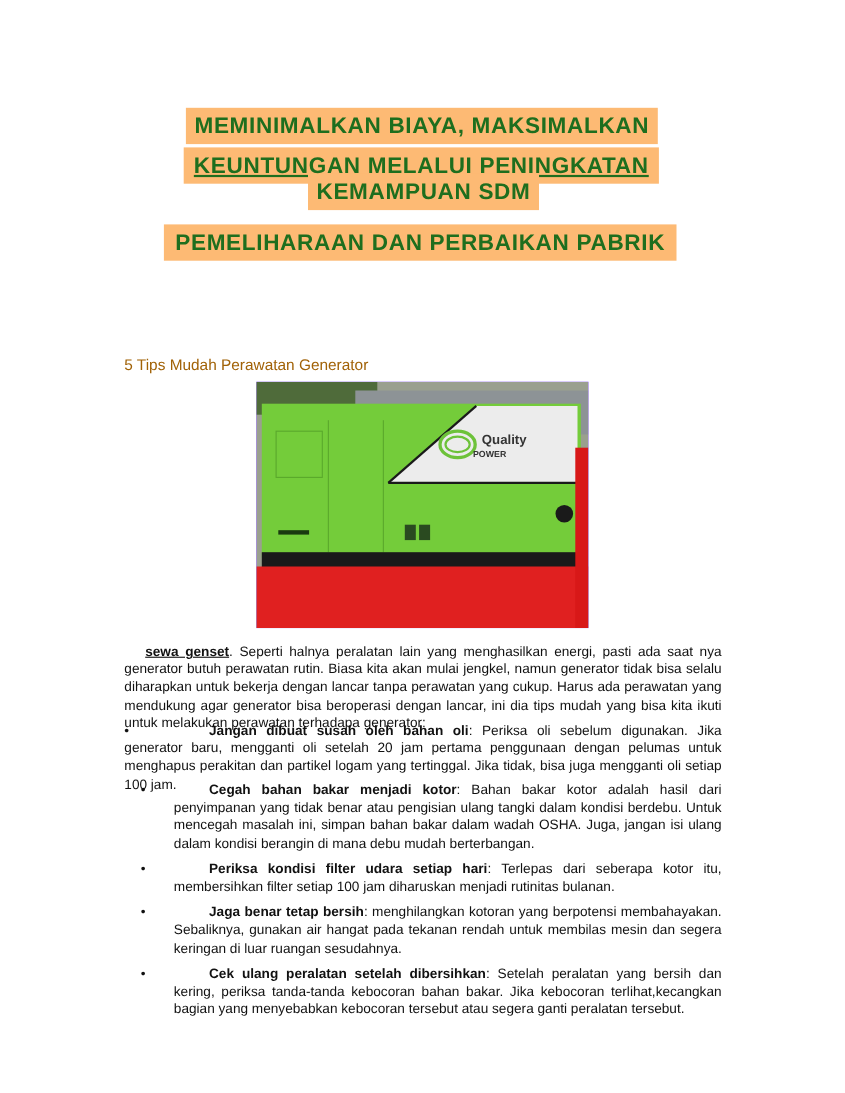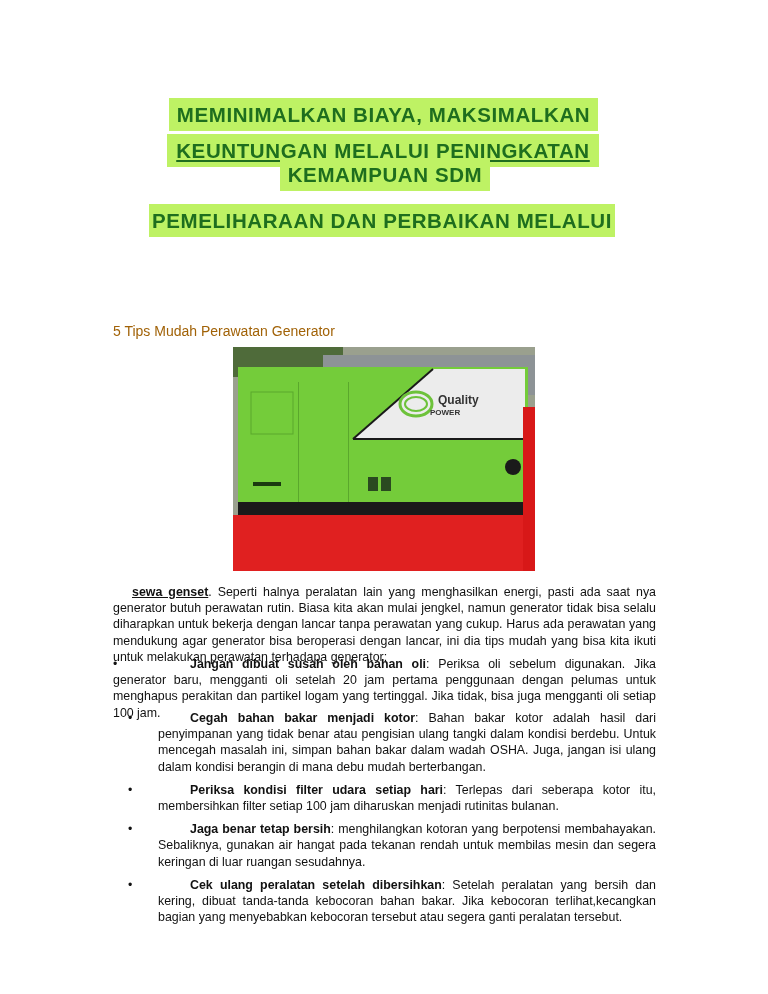--- a/index.html
+++ b/index.html
@@ -1,19 +1,19 @@
 <!DOCTYPE html>
 <html><head>
   <meta charset="utf-8">
   <style>
     html, body { margin: 0; padding: 0; background: #ffffff; }
     body { width: 768px; height: 994px; position: relative; overflow: hidden; font-family: "Liberation Sans", sans-serif; color: #000; }
 
     .title-block { position: absolute; left: 0; top: 98px; width: 768px; }
-    .title-line { position: absolute; background: #bef264; color: #1e6e1e; font-weight: bold; font-size: 20.5px; letter-spacing: 0.6px; height: 33px; line-height: 34px; white-space: nowrap; text-align: center; }
+    .title-line { position: absolute; background: #fdba74; color: #1e6e1e; font-weight: bold; font-size: 20.5px; letter-spacing: 0.6px; height: 33px; line-height: 34px; white-space: nowrap; text-align: center; }
     .tl1 { left: 169px; width: 429px; top: 0px; }
     .tl2 { left: 167px; width: 432px; top: 36px; text-decoration: underline; }
     .tl3 { left: 280px; width: 210px; top: 60px; }
     .tl4 { left: 149px; width: 466px; top: 106px; }
 
     .heading { position: absolute; left: 113px; top: 323px; font-size: 14px; color: #a16207; white-space: nowrap; }
 
     .photo { position: absolute; left: 233px; top: 347px; width: 302px; height: 224px; overflow: hidden; background: #8b5cf6; }
 
     .body-text { position: absolute; left: 113px; width: 543px; font-size: 12.4px; line-height: 16.2px; text-align: justify; color: #111; }
@@ -26,21 +26,21 @@
     .list li .dot { position: absolute; left: 15px; top: 0; }
     strong { font-weight: bold; margin-left: 32px; }
   </style>
 </head>
 <body>
 
 <div class="title-block">
   <div class="title-line tl1">MEMINIMALKAN BIAYA, MAKSIMALKAN</div>
   <div class="title-line tl2">KEUNTUNGAN MELALUI PENINGKATAN</div>
   <div class="title-line tl3">KEMAMPUAN SDM</div>
-  <div class="title-line tl4">PEMELIHARAAN DAN PERBAIKAN MELALUI</div>
+  <div class="title-line tl4">PEMELIHARAAN DAN PERBAIKAN PABRIK</div>
 </div>
 
 <div class="heading">5 Tips Mudah Perawatan Generator</div>
 
 <div class="photo">
   <svg width="302" height="224" viewBox="0 0 302 224" xmlns="http://www.w3.org/2000/svg">
     <rect x="0" y="0" width="302" height="224" fill="#9aa08e"></rect>
     <rect x="0" y="0" width="110" height="30" fill="#4f6b3a"></rect>
     <rect x="90" y="8" width="212" height="40" fill="#8d9396"></rect>
     <rect x="5" y="20" width="290" height="140" fill="#74cc3a"></rect>
@@ -76,15 +76,15 @@
   <li>
     <span class="dot">•</span><strong>Cegah bahan bakar menjadi kotor</strong><span>: Bahan bakar kotor adalah hasil dari penyimpanan yang tidak benar atau pengisian ulang tangki dalam kondisi berdebu. Untuk mencegah masalah ini, simpan bahan bakar dalam wadah OSHA. Juga, jangan isi ulang dalam kondisi berangin di mana debu mudah berterbangan.</span>
   </li>
   <li>
     <span class="dot">•</span><strong>Periksa kondisi filter udara setiap hari</strong><span>: Terlepas dari seberapa kotor itu, membersihkan filter setiap 100 jam diharuskan menjadi rutinitas bulanan.</span>
   </li>
   <li>
     <span class="dot">•</span><strong>Jaga benar tetap bersih</strong><span>: menghilangkan kotoran yang berpotensi membahayakan. Sebaliknya, gunakan air hangat pada tekanan rendah untuk membilas mesin dan segera keringan di luar ruangan sesudahnya.</span>
   </li>
   <li>
-    <span class="dot">•</span><strong>Cek ulang peralatan setelah dibersihkan</strong><span>: Setelah peralatan yang bersih dan kering, dibuat tanda-tanda kebocoran bahan bakar. Jika kebocoran terlihat,kecangkan bagian yang menyebabkan kebocoran tersebut atau segera ganti peralatan tersebut.</span>
+    <span class="dot">•</span><strong>Cek ulang peralatan setelah dibersihkan</strong><span>: Setelah peralatan yang bersih dan kering, periksa tanda-tanda kebocoran bahan bakar. Jika kebocoran terlihat,kecangkan bagian yang menyebabkan kebocoran tersebut atau segera ganti peralatan tersebut.</span>
   </li>
 </ul>
 
 </body></html>

